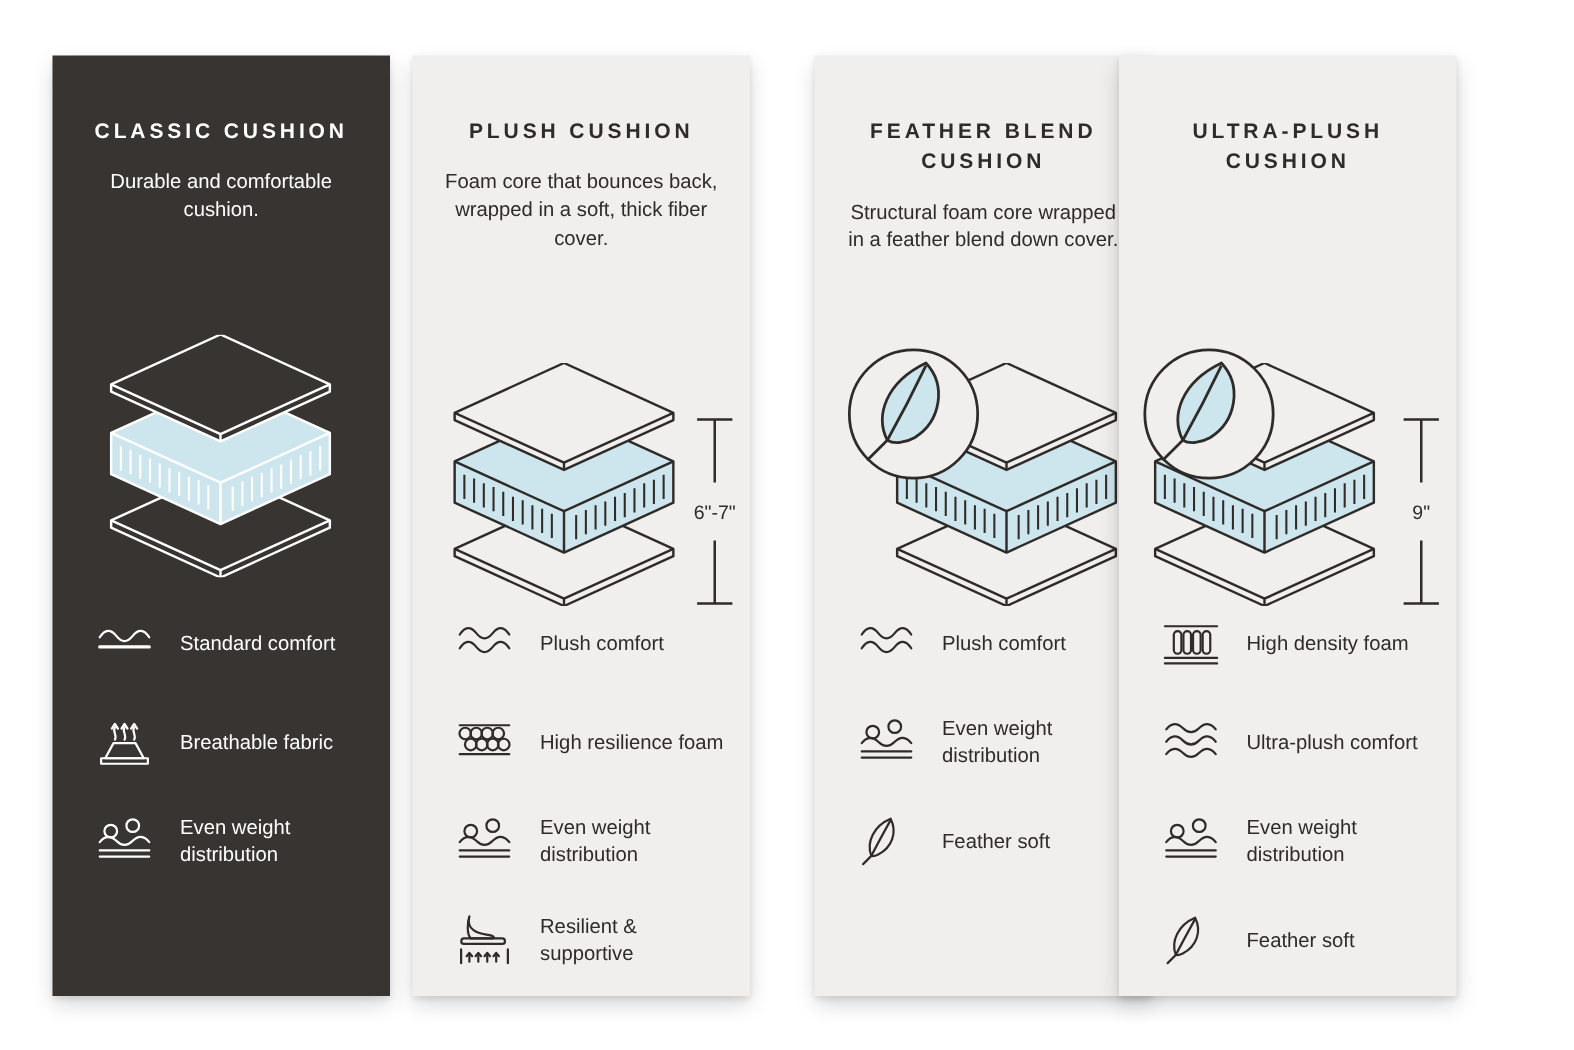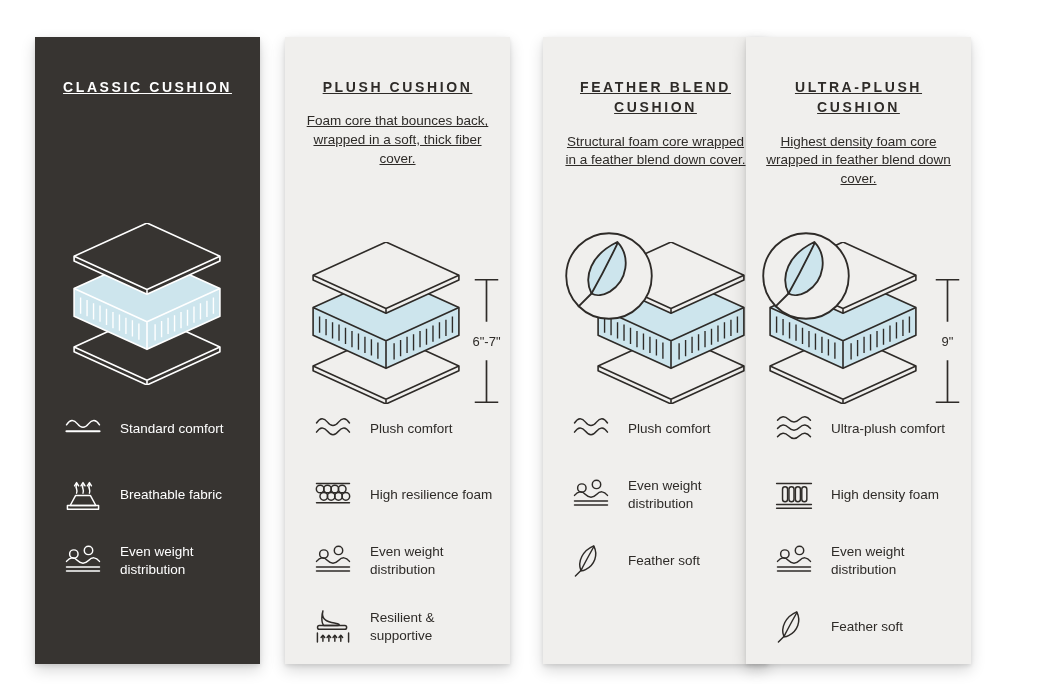--- a/index.html
+++ b/index.html
@@ -1,23 +1,23 @@
 <!DOCTYPE html>
 <html><head>
 <meta charset="utf-8">
 <style>
   html,body{margin:0;padding:0;background:#ffffff;}
   body{font-family:"Liberation Sans","DejaVu Sans",sans-serif;}
   .poster{position:relative;width:1049px;height:700px;background:#ffffff;overflow:hidden;}
 
   .card{position:absolute;top:37px;width:225px;height:627px;
-        box-shadow:0 6px 14px rgba(0,0,0,.16),0 2px 4px rgba(0,0,0,.10);text-decoration:underline;}
+        box-shadow:0 6px 14px rgba(0,0,0,.16),0 2px 4px rgba(0,0,0,.10);}
   .card--classic{left:35px;--bg:#373431;--line:#ffffff;--foam:#cde5ed;color:#ffffff;background:var(--bg);}
   .card--light{--bg:#f0efed;--line:#2e2b28;--foam:#cde5ed;color:#2e2b28;background:var(--bg);}
-  .card--plush{left:285px;}
+  .card--plush{left:275px;}
   .card--feather{left:543px;}
   .card--ultra{left:746px;}
 
   .card-title{margin-top:40px;padding:0 18px;text-align:center;font-weight:bold;
               font-size:14px;letter-spacing:2.6px;line-height:1.45;}
   .card-desc{margin-top:15px;padding:0 20px;text-align:center;font-size:13.5px;line-height:1.4;}
 
   .illustration{position:absolute;left:0;right:0;top:205px;height:200px;}
   .card--classic .illustration{top:186px;}
   .stack{position:absolute;top:0;left:31px;width:162px;height:162px;}
@@ -145,20 +145,21 @@
       <rect x="5.5" y="18" width="37" height="15" rx="3"></rect>
       <path d="M9,21 V30 M13,21 V30 M17,21 V30 M21,21 V30 M25,21 V30 M29,21 V30 M33,21 V30 M37,21 V30"></path>
     </symbol>
   </defs>
 </svg>
 
 <div class="poster">
 
   <section class="card card--classic">
     <h2 class="card-title">CLASSIC CUSHION</h2>
+    <p class="card-desc">Durable and comfortable cushion.</p>
     <div class="illustration">
       <svg class="stack" viewBox="0 0 200 200">
           <use href="#cushion-stack"></use>
         </svg>
     </div>
     <div class="features">
   <div class="feature">
     <svg class="feature-icon" viewBox="0 0 48 38" fill="none" stroke="currentColor" stroke-width="1.6" stroke-linecap="round" stroke-linejoin="round">
       <use href="#wave-single-icon"></use>
     </svg>
@@ -255,50 +256,49 @@
     <svg class="feature-icon" viewBox="0 0 48 38" fill="none" stroke="currentColor" stroke-width="1.6" stroke-linecap="round" stroke-linejoin="round">
       <use href="#feather-icon"></use>
     </svg>
     <div class="feature-label">Feather soft</div>
   </div>
 </div>
   </section>
 
   <section class="card card--light card--ultra">
     <h2 class="card-title">ULTRA-PLUSH CUSHION</h2>
-    <p class="card-desc">Highest density foam core wrapped in feather blend down cover.</p>
     <div class="illustration">
       <svg class="stack" viewBox="0 0 200 200">
           <use href="#cushion-stack"></use>
         </svg>
       <svg class="feather-badge" viewBox="0 0 100 100">
           <use href="#feather-badge"></use>
         </svg>
       <svg class="measure" viewBox="0 0 56 150">
         <path class="measure-line" d="M14,2 H42 M28,2 V52 M28,98 V148 M14,148 H42"></path>
         <text class="measure-text" x="28" y="81" text-anchor="middle">9"</text>
       </svg>
     </div>
     <div class="features">
   <div class="feature">
     <svg class="feature-icon" viewBox="0 0 48 38" fill="none" stroke="currentColor" stroke-width="1.6" stroke-linecap="round" stroke-linejoin="round">
+      <use href="#density-foam-icon"></use>
+    </svg>
+    <div class="feature-label">High density foam</div>
+  </div>
+
+  <div class="feature">
+    <svg class="feature-icon" viewBox="0 0 48 38" fill="none" stroke="currentColor" stroke-width="1.6" stroke-linecap="round" stroke-linejoin="round">
       <use href="#wave-triple-icon"></use>
     </svg>
     <div class="feature-label">Ultra-plush comfort</div>
   </div>
 
   <div class="feature">
     <svg class="feature-icon" viewBox="0 0 48 38" fill="none" stroke="currentColor" stroke-width="1.6" stroke-linecap="round" stroke-linejoin="round">
-      <use href="#density-foam-icon"></use>
-    </svg>
-    <div class="feature-label">High density foam</div>
-  </div>
-
-  <div class="feature">
-    <svg class="feature-icon" viewBox="0 0 48 38" fill="none" stroke="currentColor" stroke-width="1.6" stroke-linecap="round" stroke-linejoin="round">
       <use href="#even-weight-icon"></use>
     </svg>
     <div class="feature-label">Even weight distribution</div>
   </div>
 
   <div class="feature">
     <svg class="feature-icon" viewBox="0 0 48 38" fill="none" stroke="currentColor" stroke-width="1.6" stroke-linecap="round" stroke-linejoin="round">
       <use href="#feather-icon"></use>
     </svg>
     <div class="feature-label">Feather soft</div>

